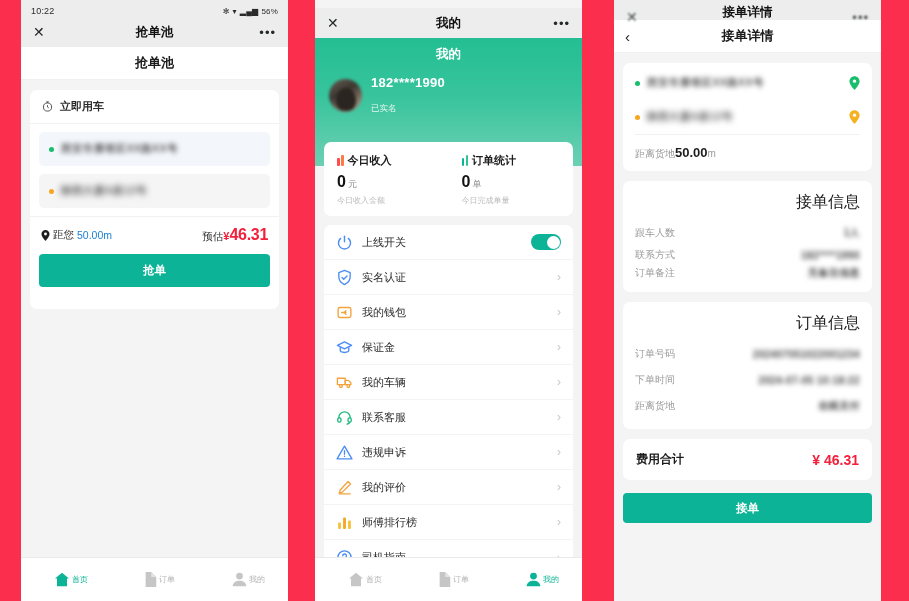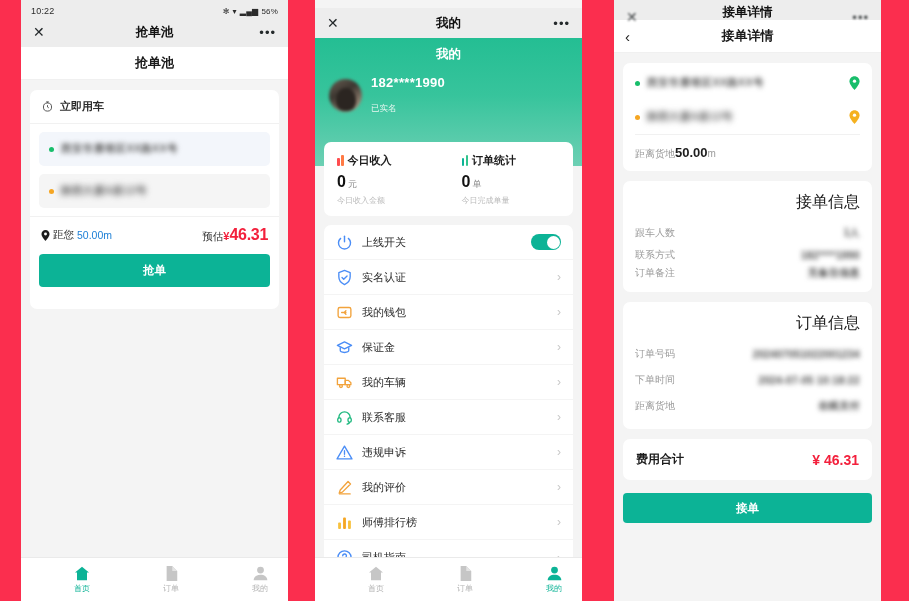--- a/index.html
+++ b/index.html
@@ -108,21 +108,21 @@
     text-align: center; font-size: 11.5px; font-weight: 600;
     border: none; width: calc(100% - 18px); cursor: pointer;
   }
 
   
   .tabbar {
     position: absolute; bottom: 0; left: 0; right: 0; height: 44px;
     background: #fff; border-top: 1px solid #EAEAEA;
     display: flex; align-items: center;
   }
-  .tab { flex: 1; display: flex; flex-direction: column; align-items: center; gap: 2px; cursor: pointer; padding-left: 33px; }
+  .tab { flex: 1; display: flex; flex-direction: row; align-items: center; gap: 2px; cursor: pointer; padding-left: 33px; }
   .tab .tlabel { font-size: 8px; color: #B3B3B3; filter: blur(.5px); }
   .tab.active .tlabel { color: #0CB396; }
   .tab svg { display: block; }
 
   
   .p2-hero {
     background: linear-gradient(180deg, #24BE93 0%, #37C49C 45%, #6DD0B4 100%);
     padding: 0 0 0 0; position: relative; height: 128px;
   }
   .p2-hero-title { text-align: center; color: #fff; font-size: 12.5px; font-weight: 600; padding-top: 8px; }

